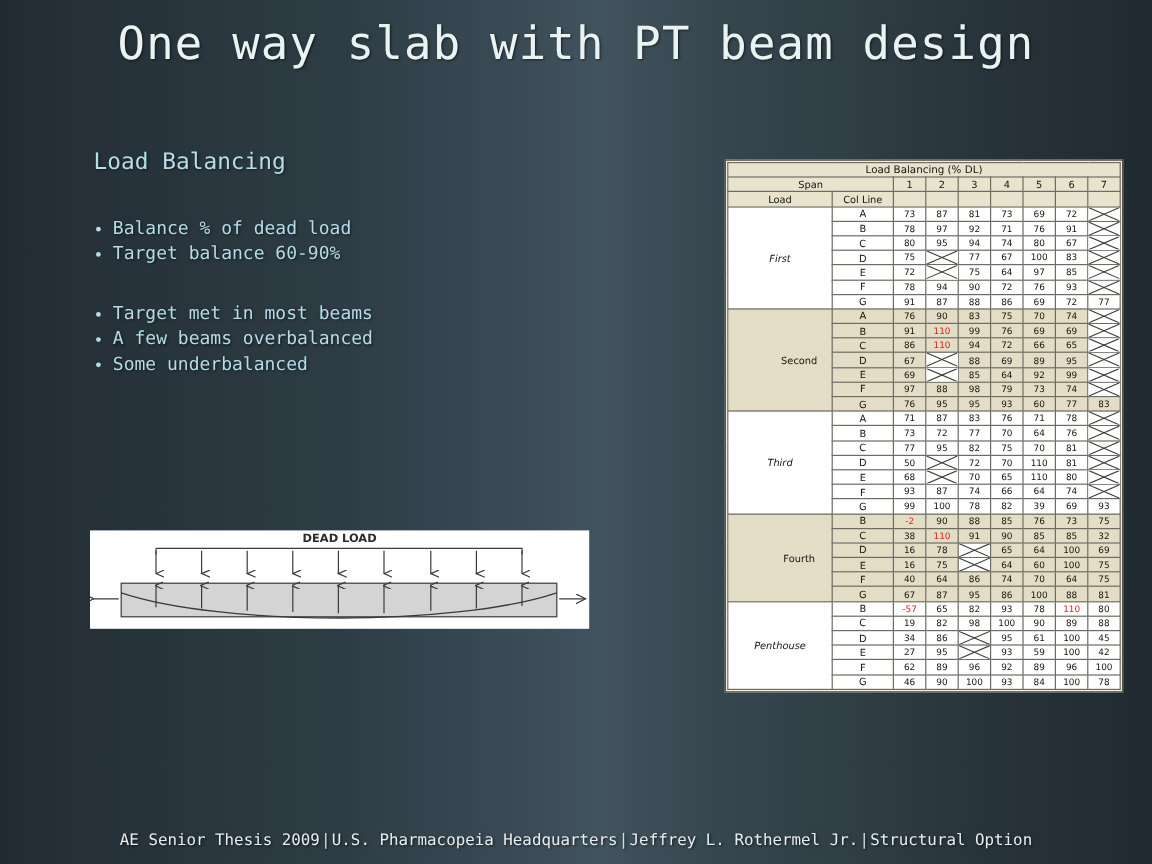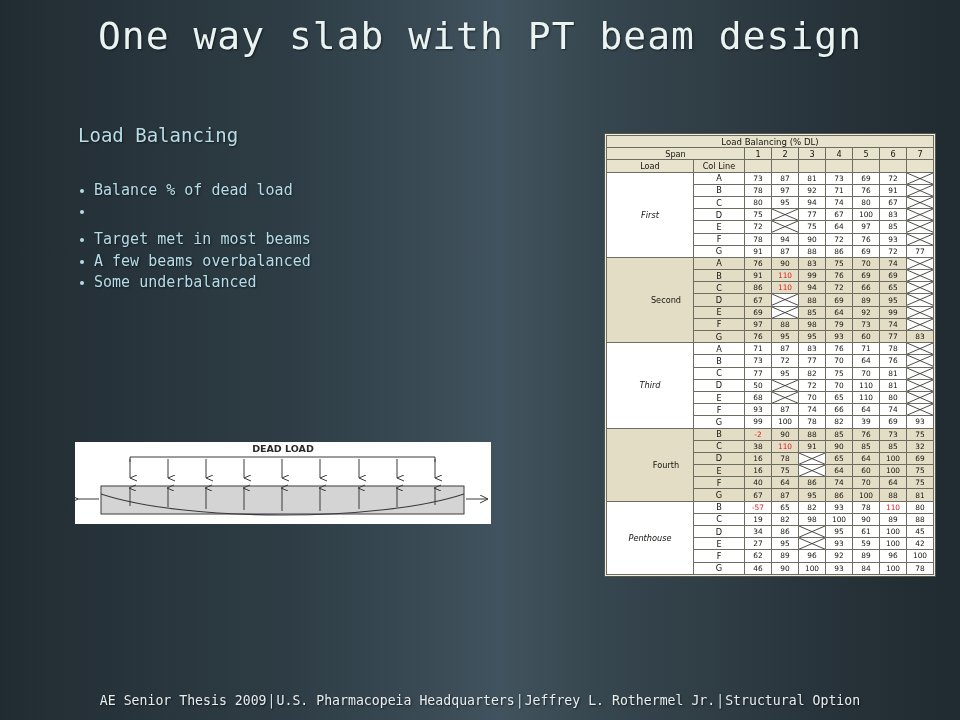--- a/index.html
+++ b/index.html
@@ -188,21 +188,21 @@
 <body>
 
 <div id="slide">
 
   <div id="title">One way slab with PT beam design</div>
 
   <div id="left-col">
     <div id="section-heading">Load Balancing</div>
     <ul class="bullet-group">
         <li><span class="dot"></span><span>Balance % of dead load</span></li>
-        <li><span class="dot"></span></li>
+        <li><span class="dot"></span><span>Target balance 60-90%</span></li>
       </ul>
     <ul class="bullet-group">
         <li><span class="dot"></span><span>Target met in most beams</span></li>
         <li><span class="dot"></span><span>A few beams overbalanced</span></li>
         <li><span class="dot"></span><span>Some underbalanced</span></li>
       </ul>
   </div>
 
   <div id="diagram">
     <svg width="416" height="82" viewBox="0 0 416 82" xmlns="http://www.w3.org/2000/svg">

